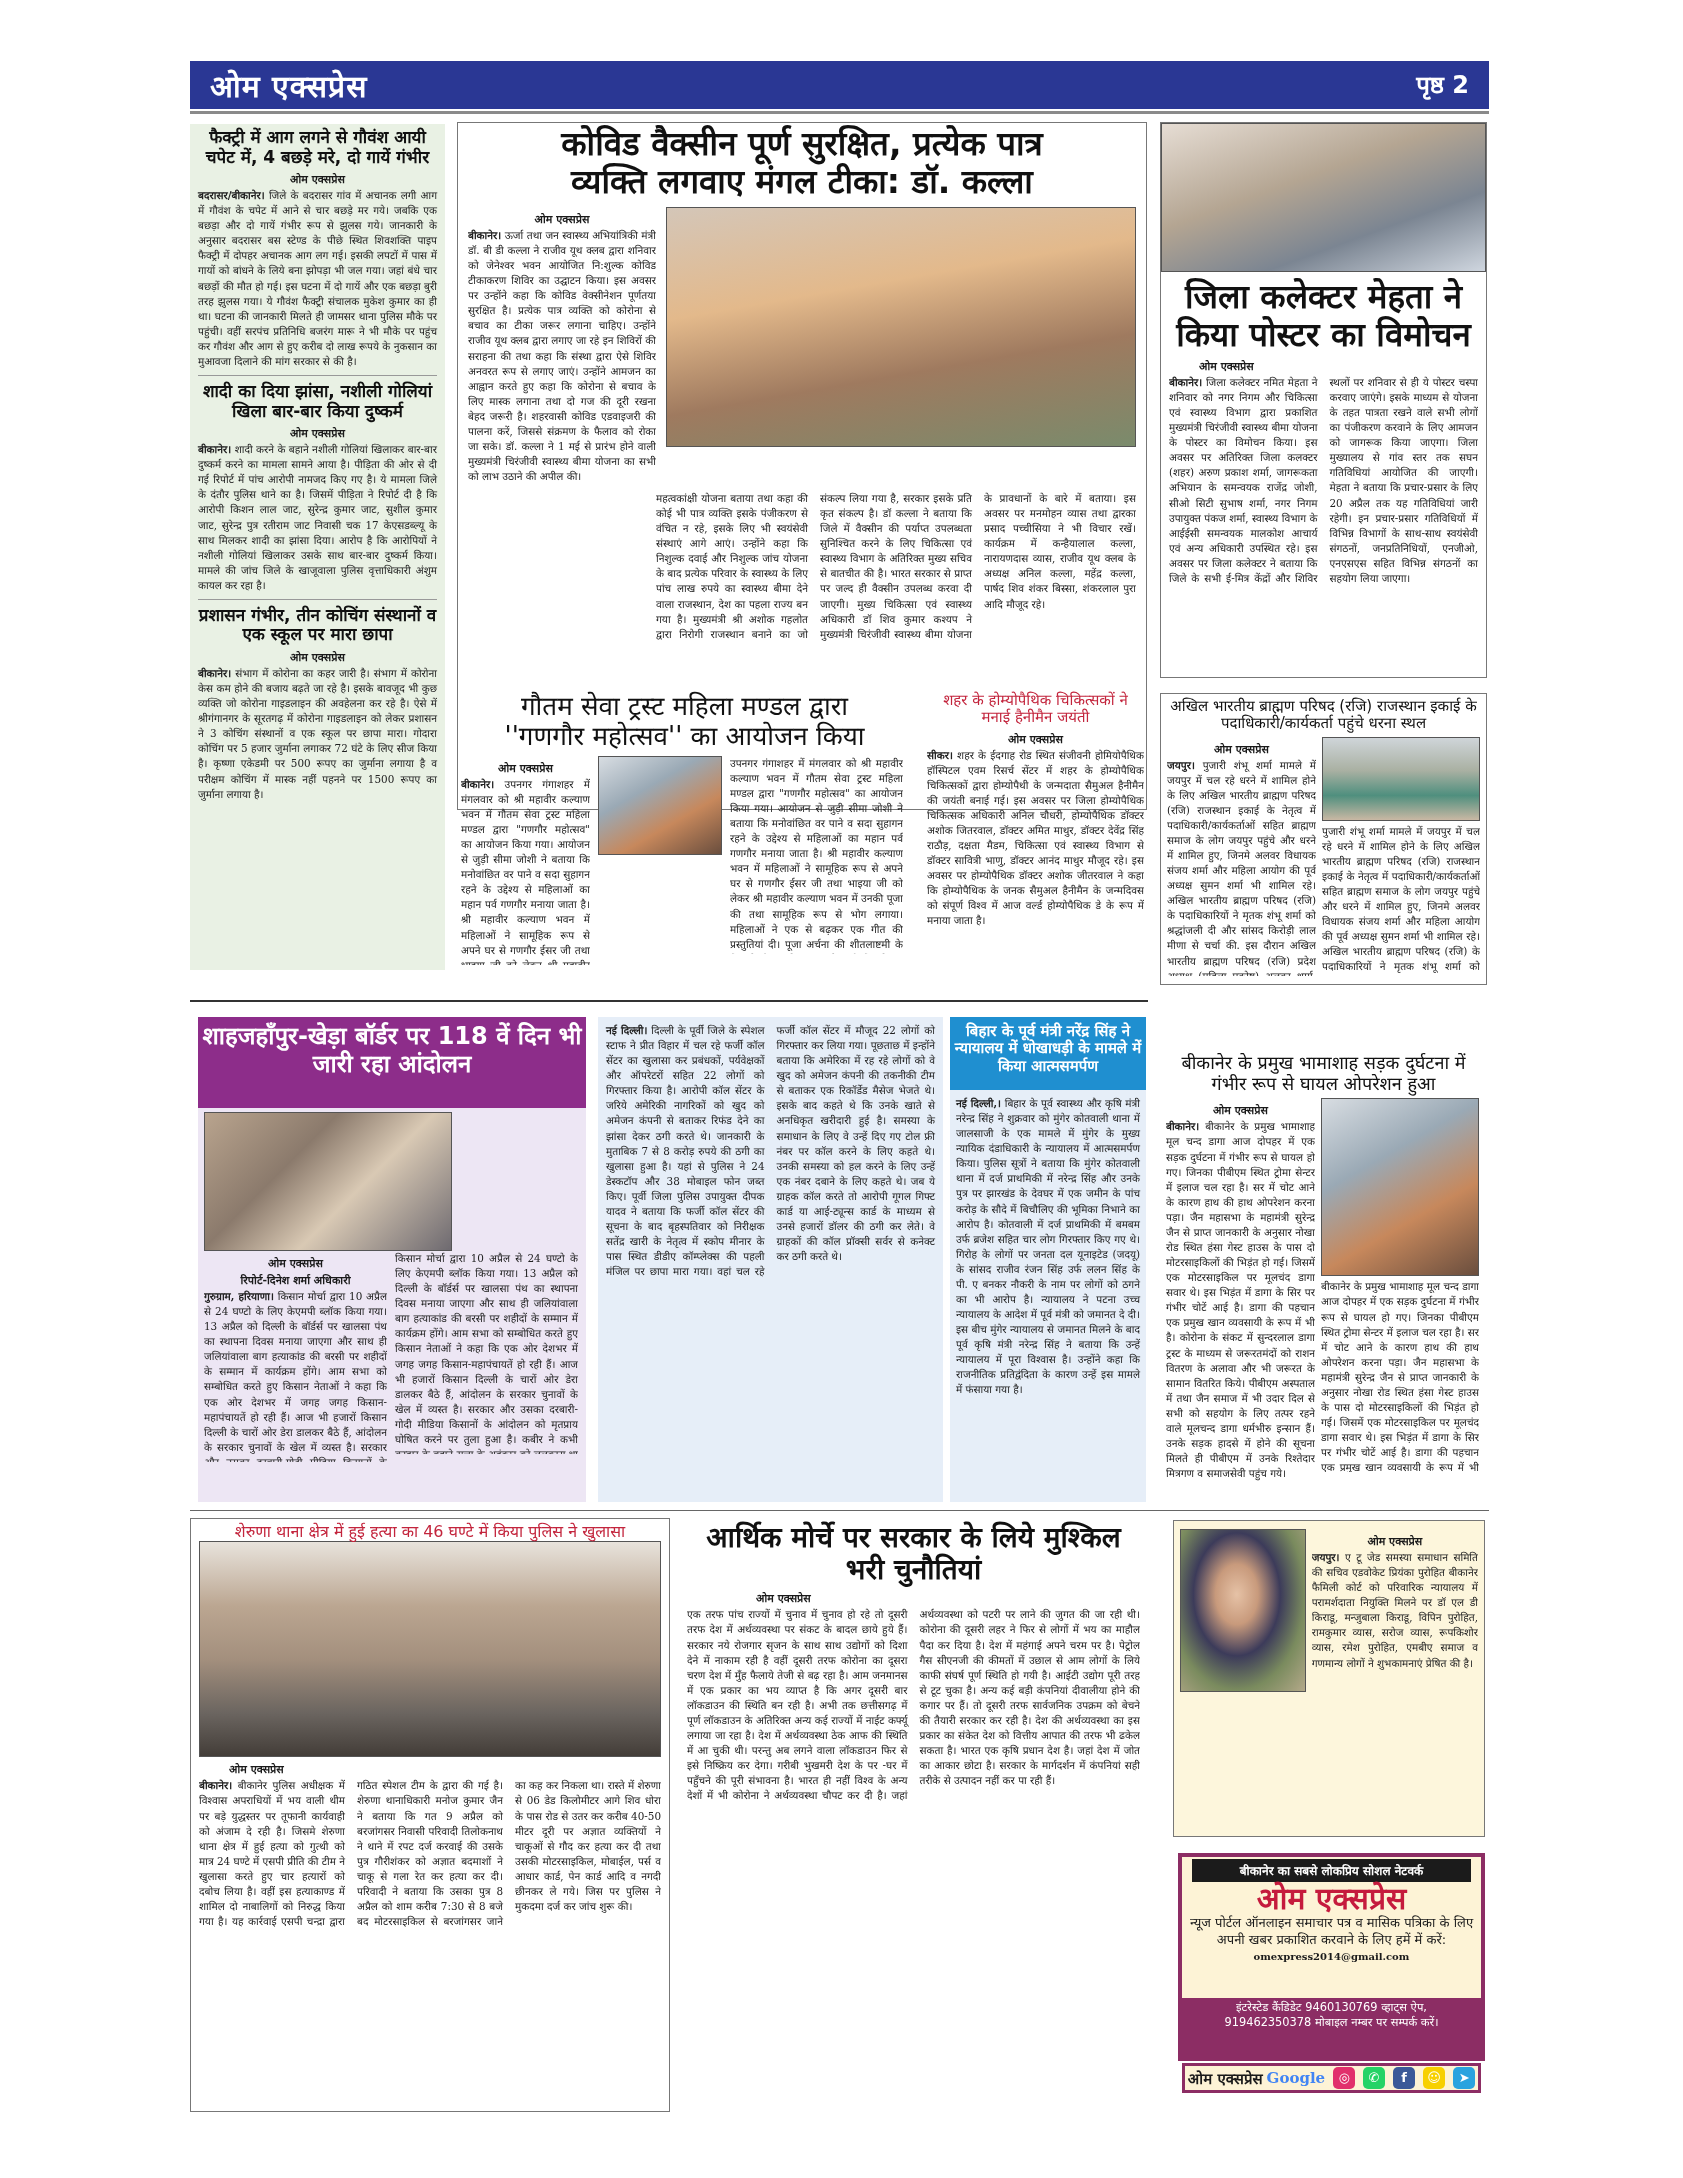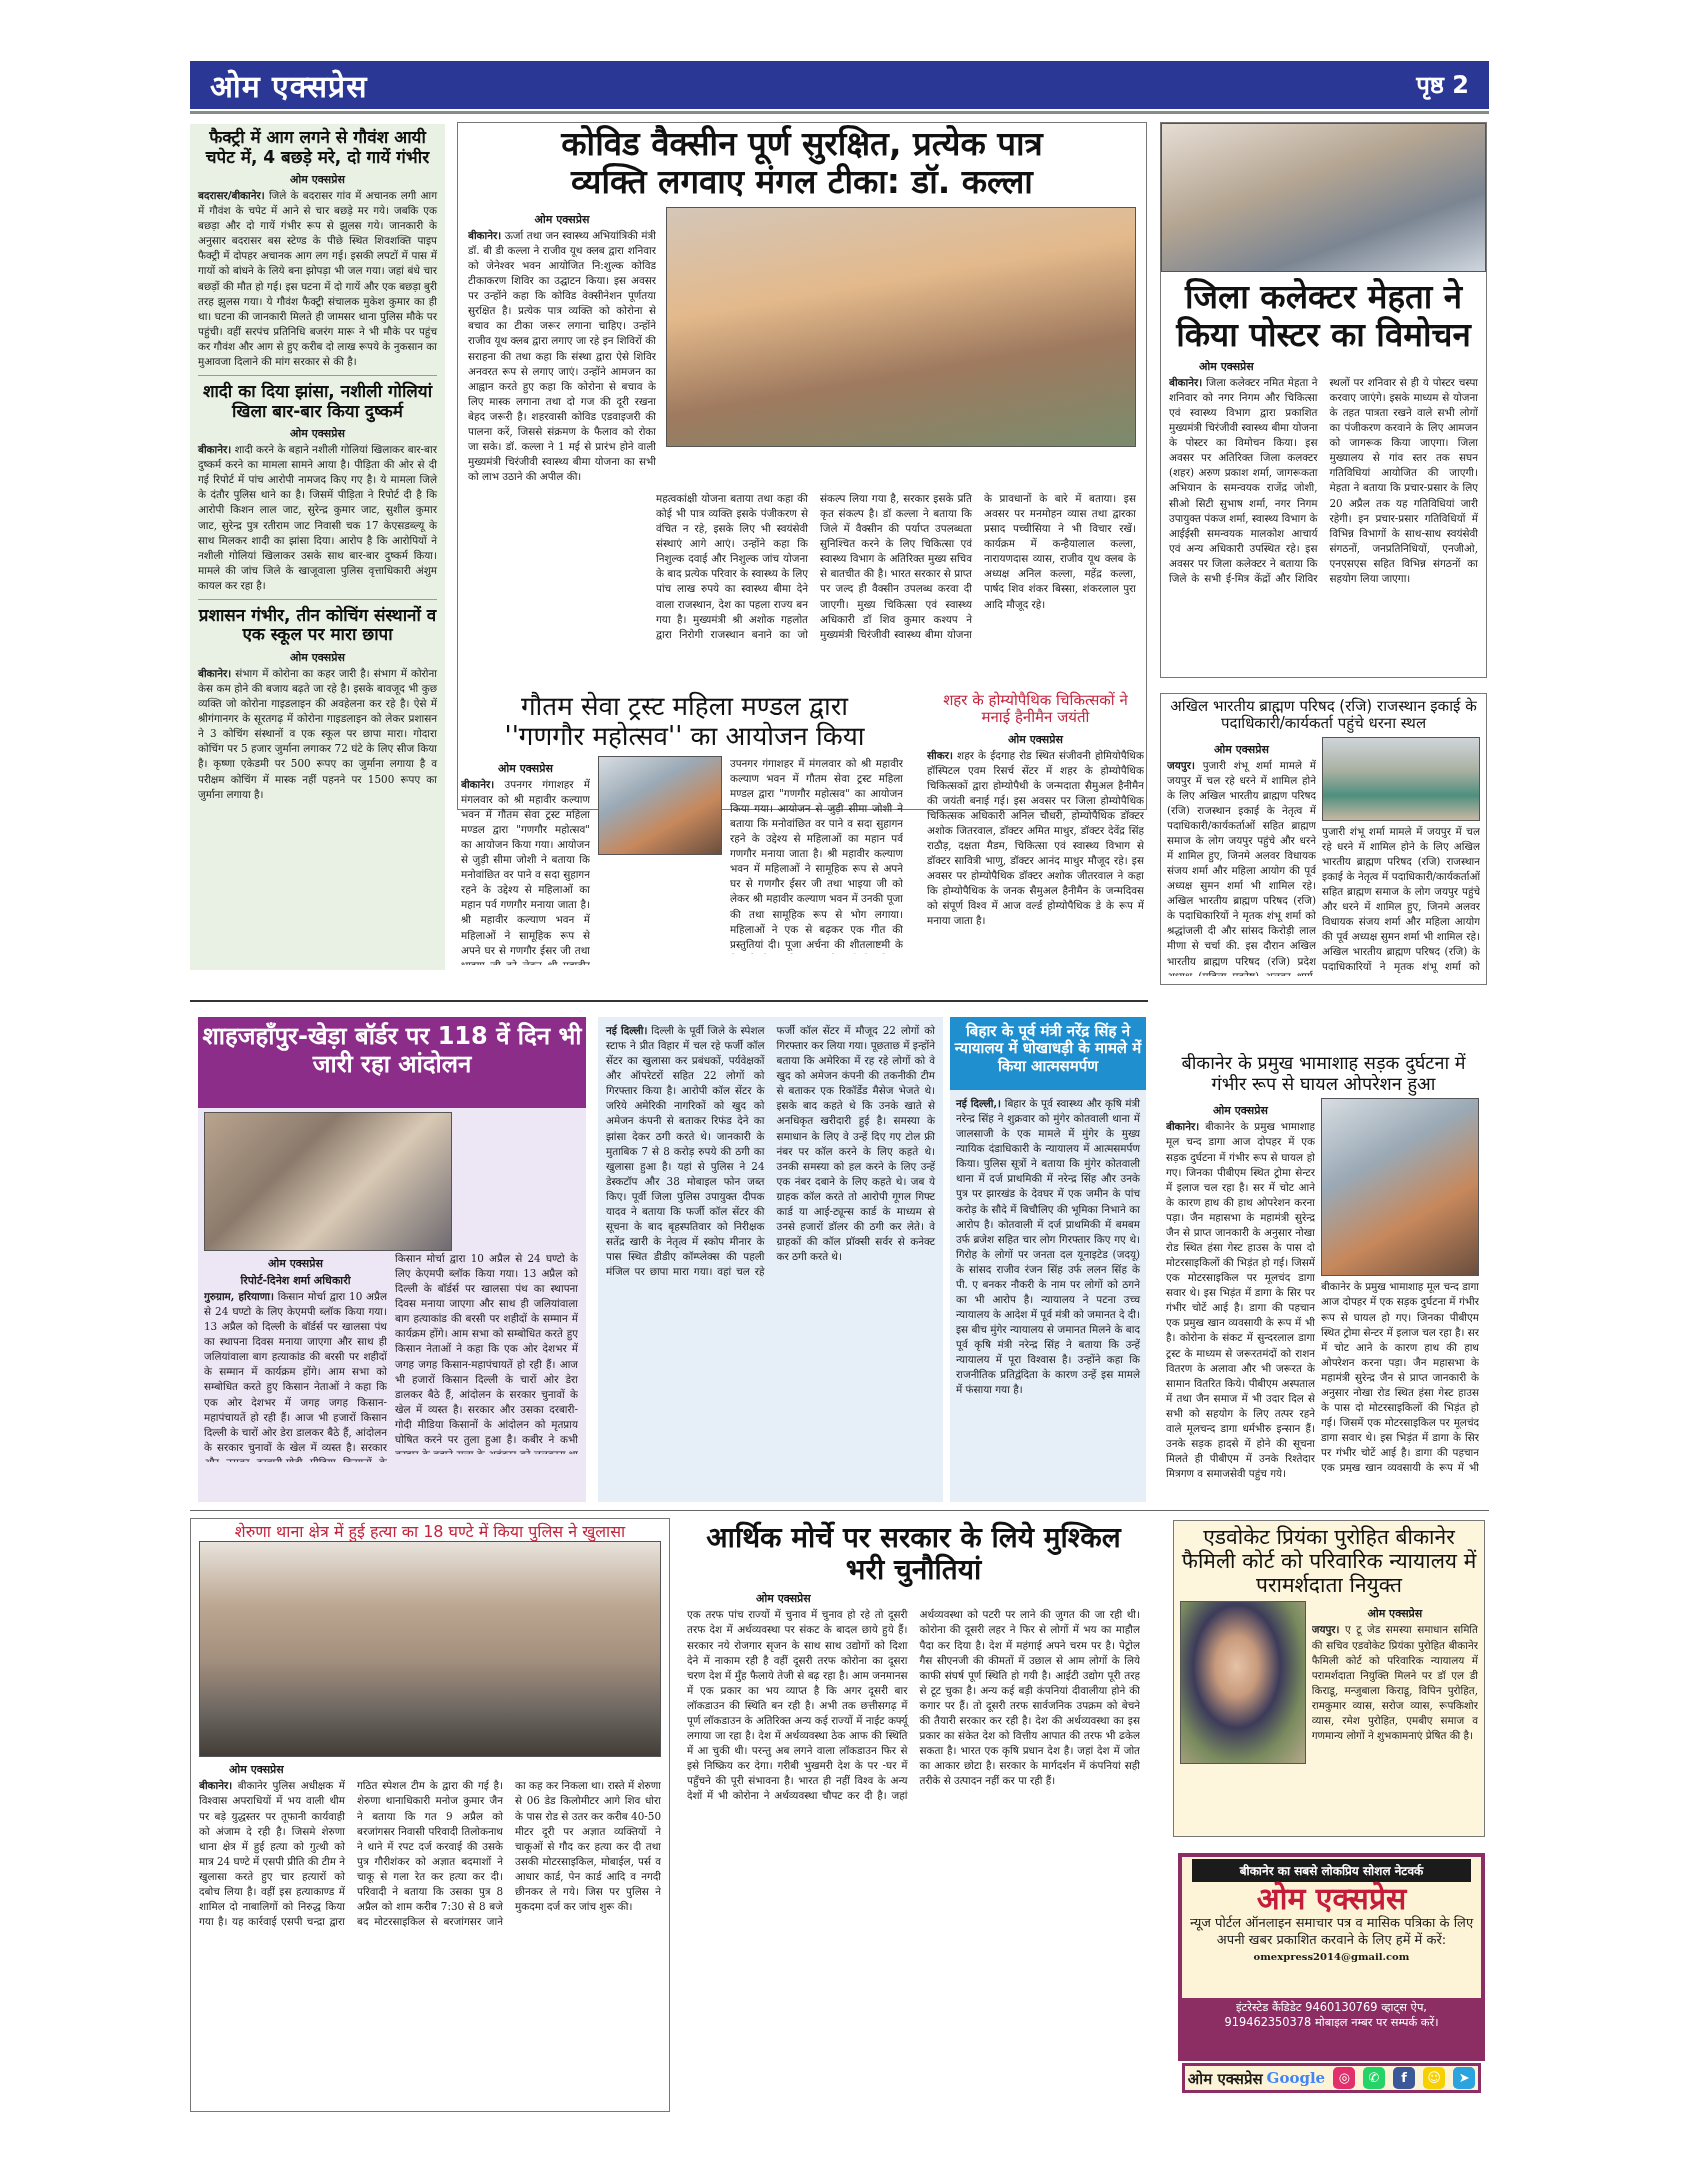--- a/index.html
+++ b/index.html
@@ -159,34 +159,33 @@
     <div style="width:158px;">
       <div class="photo5" style="height:178px;"></div>
       <div class="body" style="height:193px;overflow:hidden;margin-top:3px;">बीकानेर के प्रमुख भामाशाह मूल चन्द डागा आज दोपहर में एक सड़क दुर्घटना में गंभीर रूप से घायल हो गए। जिनका पीबीएम स्थित ट्रोमा सेन्टर में इलाज चल रहा है। सर में चोट आने के कारण हाथ की हाथ ओपरेशन करना पड़ा। जैन महासभा के महामंत्री सुरेन्द्र जैन से प्राप्त जानकारी के अनुसार नोखा रोड स्थित हंसा गेस्ट हाउस के पास दो मोटरसाइकिलों की भिड़ंत हो गई। जिसमें एक मोटरसाइकिल पर मूलचंद डागा सवार थे। इस भिड़ंत में डागा के सिर पर गंभीर चोटें आई है। डागा की पहचान एक प्रमुख खान व्यवसायी के रूप में भी है। कोरोना के संकट में सुन्दरलाल डागा ट्रस्ट के माध्यम से जरूरतमंदों को राशन वितरण के अलावा और भी जरूरत के सामान वितरित किये। पीबीएम अस्पताल में तथा जैन समाज में भी उदार दिल से सभी को सहयोग के लिए तत्पर रहने वाले मूलचन्द डागा धर्मभीरु इन्सान हैं। उनके सड़क हादसे में होने की सूचना मिलते ही पीबीएम में उनके रिश्तेदार मित्रगण व समाजसेवी पहुंच गये।</div>
     </div>
   </div>
 </div>
 
 <div class="abs" style="left:190px;top:1510px;width:1299px;height:1px;background:#666;"></div>
 
 <div class="abs box" style="left:190px;top:1518px;width:480px;height:594px;padding:4px 8px;overflow:hidden;">
-  <div class="h-black" style="font-size:16px;color:#c3253d;font-weight:normal;">शेरुणा थाना क्षेत्र में हुई हत्या का 18 घण्टे में किया पुलिस ने खुलासा</div>
+  <div class="h-black" style="font-size:16px;color:#c3253d;font-weight:normal;">शेरुणा थाना क्षेत्र में हुई हत्या का 46 घण्टे में किया पुलिस ने खुलासा</div>
   <div class="photo6" style="height:216px;"></div>
   <div class="byline" style="text-align:left;padding-left:30px;">ओम एक्सप्रेस</div>
   <div class="body cols3" style="height:233px;overflow:hidden;"><b>बीकानेर।</b> <span>बीकानेर पुलिस अधीक्षक में विश्वास अपराधियों में भय वाली थीम पर बड़े युद्धस्तर पर तूफानी कार्यवाही को अंजाम दे रही है। जिसमे शेरुणा थाना क्षेत्र में हुई हत्या को गुत्थी को मात्र 24 घण्टे में एसपी प्रीति की टीम ने खुलासा करते हुए चार हत्यारों को दबोच लिया है। वहीं इस हत्याकाण्ड में शामिल दो नाबालिगों को निरुद्ध किया गया है। यह कार्रवाई एसपी चन्द्रा द्वारा गठित स्पेशल टीम के द्वारा की गई है। शेरुणा थानाधिकारी मनोज कुमार जैन ने बताया कि गत 9 अप्रैल को बरजांगसर निवासी परिवादी तिलोकनाथ ने थाने में रपट दर्ज करवाई की उसके पुत्र गौरीशंकर को अज्ञात बदमाशों ने चाकू से गला रेत कर हत्या कर दी। परिवादी ने बताया कि उसका पुत्र 8 अप्रैल को शाम करीब 7:30 से 8 बजे बद मोटरसाइकिल से बरजांगसर जाने का कह कर निकला था। रास्ते में शेरुणा से 06 डेड किलोमीटर आगे शिव धोरा के पास रोड से उतर कर करीब 40-50 मीटर दूरी पर अज्ञात व्यक्तियों ने चाकूओं से गौद कर हत्या कर दी तथा उसकी मोटरसाइकिल, मोबाईल, पर्स व आधार कार्ड, पेन कार्ड आदि व नगदी छीनकर ले गये। जिस पर पुलिस ने मुकदमा दर्ज कर जांच शुरू की।</span></div>
 </div>
 
 <div class="abs" style="left:681px;top:1518px;width:465px;height:594px;padding:4px 6px;overflow:hidden;">
   <div class="h-black" style="font-size:28px;">आर्थिक मोर्चे पर सरकार के लिये मुश्किल भरी चुनौतियां</div>
   <div class="byline" style="text-align:left;padding-left:69px;">ओम एक्सप्रेस</div>
   <div class="body cols2" style="height:475px;overflow:hidden;">एक तरफ पांच राज्यों में चुनाव में चुनाव हो रहे तो दूसरी तरफ देश में अर्थव्यवस्था पर संकट के बादल छाये हुये हैं। सरकार नये रोजगार सृजन के साथ साथ उद्योगों को दिशा देने में नाकाम रही है वहीं दूसरी तरफ कोरोना का दूसरा चरण देश में मुँह फैलाये तेजी से बढ़ रहा है। आम जनमानस में एक प्रकार का भय व्याप्त है कि अगर दूसरी बार लॉकडाउन की स्थिति बन रही है। अभी तक छत्तीसगढ़ में पूर्ण लॉकडाउन के अतिरिक्त अन्य कई राज्यों में नाईट कर्फ्यू लगाया जा रहा है। देश में अर्थव्यवस्था ठेक आफ की स्थिति में आ चुकी थी। परन्तु अब लगने वाला लॉकडाउन फिर से इसे निष्क्रिय कर देगा। गरीबी भुखमरी देश के पर -घर में पहुँचने की पूरी संभावना है। भारत ही नहीं विश्व के अन्य देशों में भी कोरोना ने अर्थव्यवस्था चौपट कर दी है। जहां अर्थव्यवस्था को पटरी पर लाने की जुगत की जा रही थी। कोरोना की दूसरी लहर ने फिर से लोगों में भय का माहौल पैदा कर दिया है। देश में महंगाई अपने चरम पर है। पेट्रोल गैस सीएनजी की कीमतों में उछाल से आम लोगों के लिये काफी संघर्ष पूर्ण स्थिति हो गयी है। आईटी उद्योग पूरी तरह से टूट चुका है। अन्य कई बड़ी कंपनियां दीवालीया होने की कगार पर हैं। तो दूसरी तरफ सार्वजनिक उपक्रम को बेचने की तैयारी सरकार कर रही है। देश की अर्थव्यवस्था का इस प्रकार का संकेत देश को वित्तीय आपात की तरफ भी ढकेल सकता है। भारत एक कृषि प्रधान देश है। जहां देश में जोत का आकार छोटा है। सरकार के मार्गदर्शन में कंपनियां सही तरीके से उत्पादन नहीं कर पा रही हैं।</div>
 </div>
 
 <div class="abs box cream" style="left:1173px;top:1520px;width:312px;height:317px;padding:4px 6px;overflow:hidden;">
-  <div class="h-black" style="font-size:21px;font-weight:normal;">एडवोकेट प्रियंका पुरोहित बीकानेर फैमिली कोर्ट को परिवारिक न्यायालय में परामर्शदाता नियुक्त</div>
   <div style="display:flex;gap:6px;margin-top:4px;">
     <div class="photo7" style="width:127px;height:163px;"></div>
     <div style="width:168px;">
       <div class="byline">ओम एक्सप्रेस</div>
       <div class="body" style="height:149px;overflow:hidden;"><b>जयपुर।</b> <span>ए टू जेड समस्या समाधान समिति की सचिव एडवोकेट प्रियंका पुरोहित बीकानेर फैमिली कोर्ट को परिवारिक न्यायालय में परामर्शदाता नियुक्ति मिलने पर डॉ एल डी किराडू, मन्जुबाला किराडू, विपिन पुरोहित, रामकुमार व्यास, सरोज व्यास, रूपकिशोर व्यास, रमेश पुरोहित, एमबीए समाज व गणमान्य लोगों ने शुभकामनाएं प्रेषित की है।</span></div>
     </div>
   </div>
 </div>
 
 <div class="abs ad-outer" style="left:1178px;top:1853px;width:307px;height:208px;padding:4px;">

